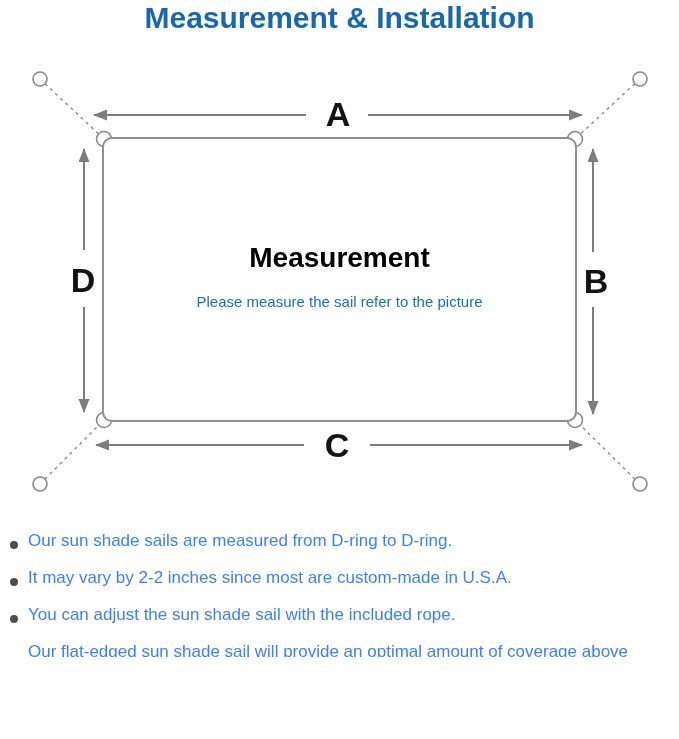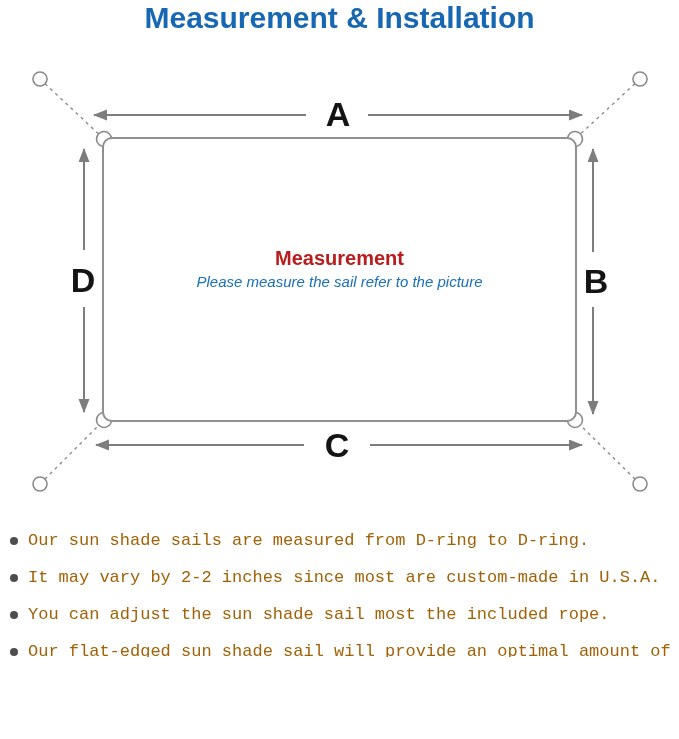--- a/index.html
+++ b/index.html
@@ -21,40 +21,38 @@
     position:absolute;top:50px;left:0;
     width:679px;height:470px;
   }
   .diagram svg{display:block;}
   .center-text{
     position:absolute;top:243px;left:0;right:0;
     text-align:center;
     pointer-events:none;
   }
   .center-text .big{
-    font-size:20px;font-weight:bold;color:#b91c1c;
+    font-size:28px;font-weight:bold;color:#000000;
     line-height:30px;
   }
   .center-text .small{
-    margin-top:0;
+    margin-top:20px;
     font-size:15px;color:#1a6fb8;
     line-height:18px;
-    font-style:italic;
   }
   .notes{
     position:absolute;top:530px;left:8px;right:2px;
   }
   .note-item{
     display:flex;
-    align-items:flex-start;
+    align-items:center;
     margin-bottom:15px;
-    color:#a16207;
+    color:#3b82f6;
     font-size:17px;
     line-height:22px;
-    font-family:Liberation Mono, monospace;
   }
   .note-bullet{
     flex:0 0 auto;
     width:8px;height:8px;border-radius:50%;
     background:#4d4d4d;
     margin:7px 10px 0 2px;
   }
   .note-text{
     white-space:pre-line;
   }
@@ -119,21 +117,21 @@
     <div class="note-item">
       <span class="note-bullet"></span>
       <span class="note-text">Our sun shade sails are measured from D-ring to D-ring.</span>
     </div>
     <div class="note-item">
       <span class="note-bullet"></span>
       <span class="note-text">It may vary by 2-2 inches since most are custom-made in U.S.A.</span>
     </div>
     <div class="note-item">
       <span class="note-bullet"></span>
-      <span class="note-text">You can adjust the sun shade sail most the included rope.</span>
+      <span class="note-text">You can adjust the sun shade sail with the included rope.</span>
     </div>
     <div class="note-item">
       <span class="note-bullet"></span>
       <span class="note-text">Our flat-edged sun shade sail will provide an optimal amount of coverage above
 the area it’ s placed.</span>
     </div>
   </div>
 
 </div>
 

